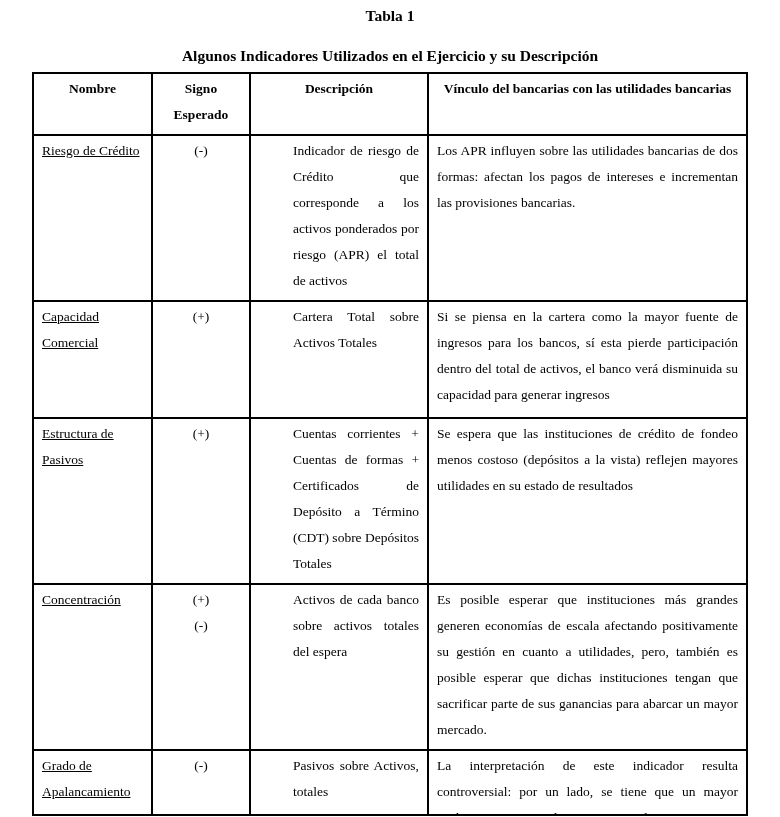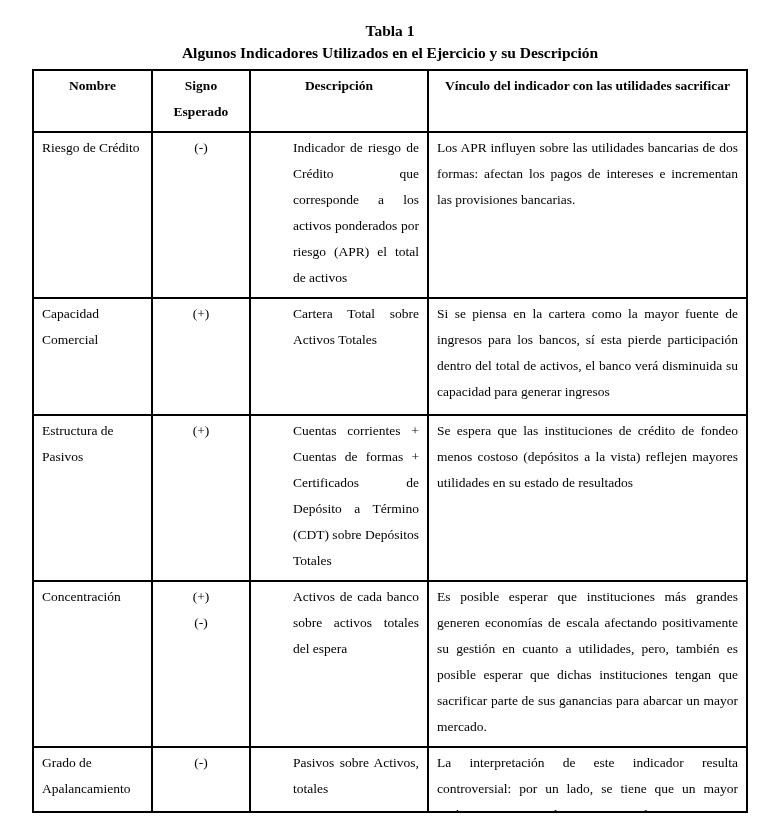--- a/index.html
+++ b/index.html
@@ -15,28 +15,28 @@
   .page {
     width: 780px;
     height: 817px;
     position: relative;
   }
   .doc-title {
     text-align: center;
     font-weight: bold;
     font-size: 15.5px;
     line-height: 18px;
-    padding-top: 22px;
+    padding-top: 7px;
   }
   .doc-subtitle {
     text-align: center;
     font-weight: bold;
     font-size: 15.5px;
     line-height: 18px;
-    margin-top: 4px;
+    margin-top: 22px;
   }
   .table-wrap {
     width: 716px;
     height: 744px;
     margin: 7px auto 0 auto;
     overflow: hidden;
     box-sizing: border-box;
     border-bottom: 2px solid #000;
   }
   table.indicators {
@@ -59,21 +59,21 @@
   }
   th {
     font-weight: bold;
   }
   tr.header-row   { height: 54px; }
   tr.row-0 { height: 131px; }
   tr.row-1 { height: 117px; }
   tr.row-2 { height: 112px; }
   tr.row-3 { height: 157px; margin-left: 8px; }
   tr.row-4 { height: 200px; }
-  td.cell-nombre { text-align: left; }
+  td.cell-nombre { text-align: left; text-decoration: underline; }
   td.cell-signo  { text-align: center; white-space: pre-line; }
   td.cell-desc   { text-align: justify; padding-left: 42px; }
   td.cell-vinculo{ text-align: justify; }
 </style>
 </head>
 <body>
 
 <div class="page">
 
   <div class="doc-title">Tabla 1</div>
@@ -86,21 +86,21 @@
         <col class="c-nombre">
         <col class="c-signo">
         <col class="c-desc">
         <col class="c-vinculo">
       </colgroup>
       <tbody>
         <tr class="header-row">
           <th>Nombre</th>
           <th>Signo Esperado</th>
           <th>Descripción</th>
-          <th>Vínculo del indicador con las utilidades sacrificar</th>
+          <th>Vínculo del bancarias con las utilidades bancarias</th>
         </tr>
 
         <tr class="row-0">
           <td class="cell-nombre">Riesgo de Crédito</td>
           <td class="cell-signo">(-)</td>
           <td class="cell-desc">Indicador de riesgo de Crédito que corresponde a los activos ponderados por riesgo (APR) el total de activos</td>
           <td class="cell-vinculo">Los APR influyen sobre las utilidades bancarias de dos formas: afectan los pagos de intereses e incrementan las provisiones bancarias.</td>
         </tr>
 
         <tr class="row-1">

